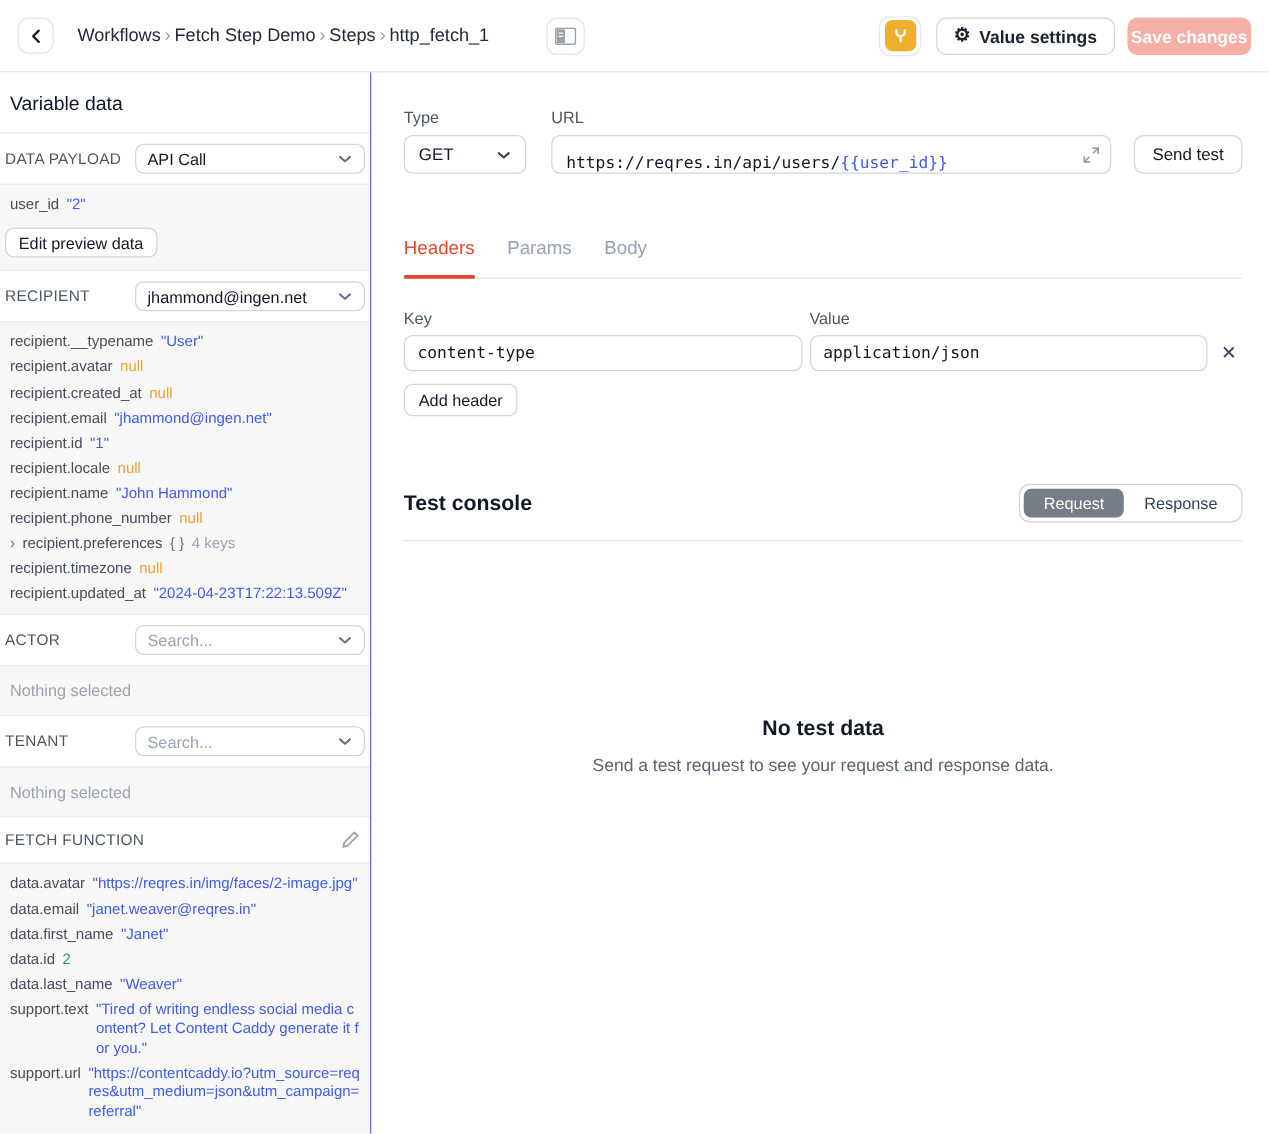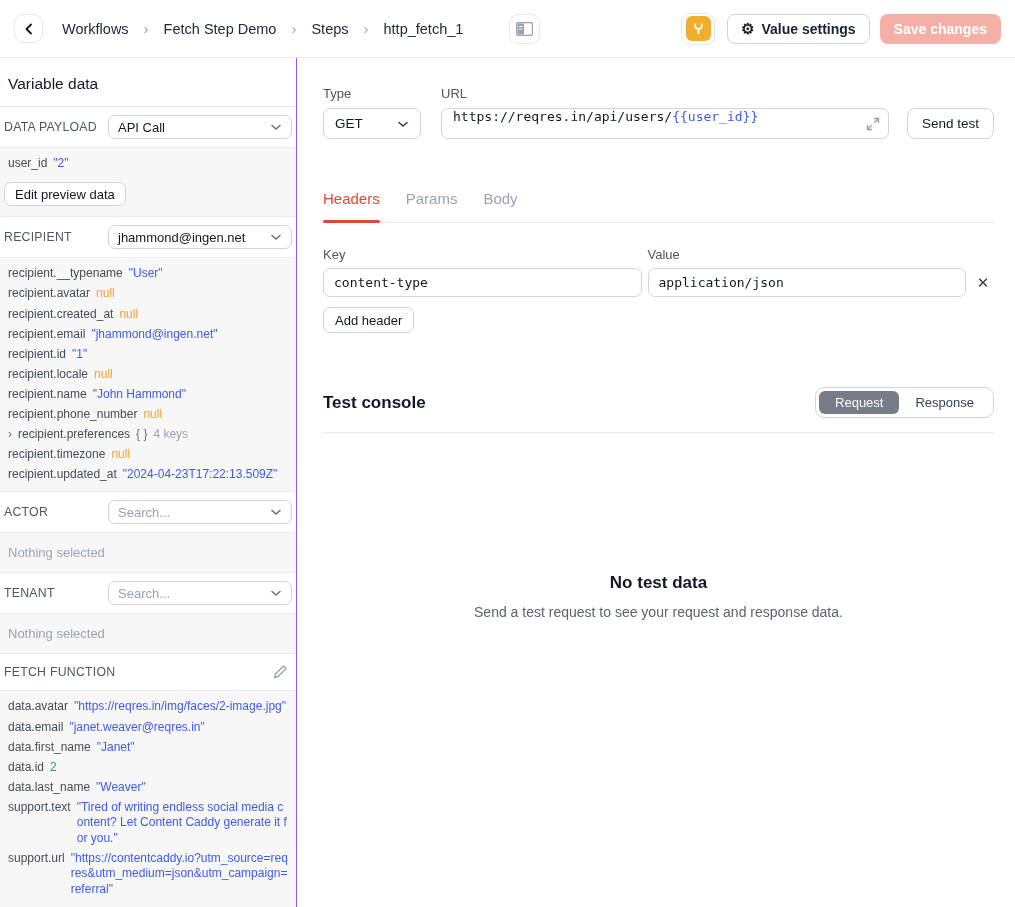--- a/index.html
+++ b/index.html
@@ -7,35 +7,35 @@
     font-family:"Liberation Sans", sans-serif; color:#101828; }
   .mono { font-family:"DejaVu Sans Mono", monospace; }
 
   
   .app { display:flex; flex-direction:column; height:907px; }
   header { height:58px; flex:0 0 58px; display:flex; align-items:center;
     padding:0 14px; border-bottom:1px solid #e4e7ec; background:#fff; }
   .icon-btn { display:flex; align-items:center; justify-content:center;
     background:#fff; border:1px solid #e4e7ec; border-radius:9px; cursor:pointer; }
   .back-btn { width:29px; height:29px; }
-  .crumbs { display:flex; align-items:center; gap:15px; margin-left:19px;
+  .crumbs { display:flex; align-items:center; gap:3px; margin-left:19px;
     font-size:14.5px; color:#202939; }
   .crumb { cursor:pointer; }
   .crumb-sep { color:#98a2b3; font-size:15px; }
   .panel-btn { width:31px; height:30px; margin-left:46px; }
   .hdr-spacer { flex:1; }
   .badge-btn { width:34px; height:32px; border-radius:9px; margin-right:12px; }
   .badge-sq { width:25px; height:25px; border-radius:6px; background:#f0ae2e;
     display:flex; align-items:center; justify-content:center; }
   .manage-btn { display:flex; align-items:center; gap:7px; height:30px;
     padding:0 13px; background:#fff; border:1px solid #d0d5dd; border-radius:8px;
     font-size:14px; font-weight:600; color:#182230; cursor:pointer; margin-right:10px;
     font-family:"Liberation Sans", sans-serif; }
   .gear { font-size:15px; line-height:1; color:#182230; }
-  .save-btn { height:30px; padding:0 14px; border:none; border-radius:8px;
+  .save-btn { height:30px; padding:0 3px; border:none; border-radius:8px;
     background:#f4b0a6; color:#fff; font-size:14px; font-weight:600; cursor:default;
     font-family:"Liberation Sans", sans-serif; }
 
   
   .content { flex:1; display:flex; min-height:0; }
   aside { width:297px; flex:0 0 297px; border-right:1px solid #8b5cf6;
     display:flex; flex-direction:column; overflow:hidden; background:#fff; }
   main { flex:1; padding:28px 21px 0 26px; overflow:hidden; }
 
   
@@ -69,21 +69,21 @@
   .band.grow { flex:1; border-bottom:none; }
 
   
   .req-row { display:flex; align-items:flex-end; gap:20px; }
   .field-label { font-size:13px; color:#4d5662; margin-bottom:7px; }
   .type-select { width:98px; height:31px; border:1px solid #d0d5dd; border-radius:7px;
     display:flex; align-items:center; justify-content:space-between; padding:0 11px;
     font-size:13.5px; color:#101828; background:#fff; cursor:pointer; }
   .url-group { flex:1; }
   .url-field { position:relative; height:31px; border:1px solid #d0d5dd; border-radius:7px;
-    display:flex; align-items:flex-start; padding:0 32px 0 11px; font-size:13px;
+    display:flex; align-items:flex-end; padding:0 32px 0 11px; font-size:13px;
     background:#fff; white-space:nowrap; overflow:hidden; cursor:text; }
   .url-var { color:#3f5be8; }
   .expand-ic { position:absolute; right:8px; top:8px; cursor:pointer; }
   .send-btn { height:31px; padding:0 14px; background:#fff; border:1px solid #d0d5dd;
     border-radius:8px; font-size:13.5px; font-weight:500; color:#101828; cursor:pointer;
     margin-left:-2px; font-family:"Liberation Sans", sans-serif; }
 
   
   .tabs { display:flex; gap:26px; margin-top:51px; border-bottom:1px solid #e4e7ec; }
   .tab { font-size:15px; color:#98a2b3; padding-bottom:15px; position:relative; cursor:pointer; }

